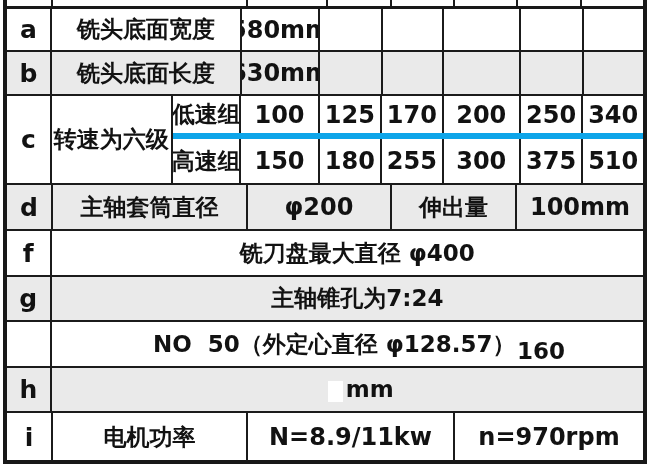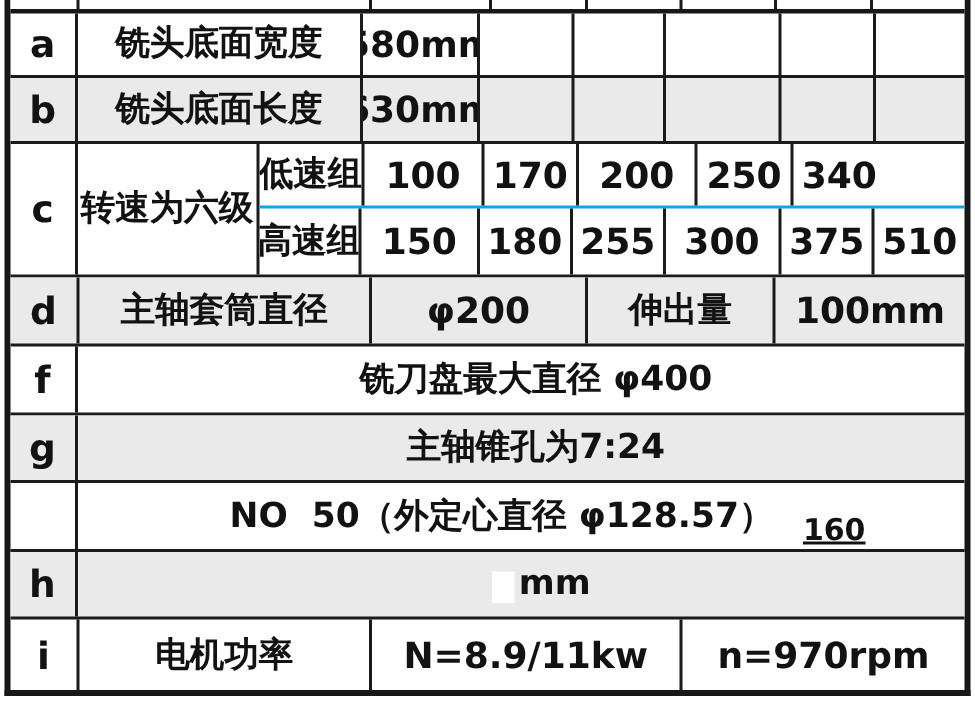--- a/index.html
+++ b/index.html
@@ -54,27 +54,27 @@
   .r-d{height:46px;}
   .r-f{height:46px;}
   .r-g{height:45px;}
   .r-no{height:46px;}
   .r-h{height:45px;}
   .r-i{height:48px;}
 
   
   .c-stack{display:flex;flex-direction:column;width:470px;}
   .subrow{display:flex;box-sizing:border-box;height:45px;}
-  .subrow.first{height:44px;border-bottom:2px solid #0ea5e9;}
+  .subrow.first{height:44px;border-bottom:6px solid #0ea5e9;}
   .subrow .cell{height:100%;}
 
   
   .no-cell{position:relative;}
   .no-main{white-space:pre;padding-right:46px;}
-  .no-extra{position:absolute;right:66px;bottom:3px;font-size:20px;text-decoration:underline;}
+  .no-extra{position:absolute;right:78px;bottom:3px;font-size:23px;}
 
   
   .patch{display:inline-block;width:15px;height:21px;background:#ffffff;margin:0 3px 0 7px;transform:translateY(2px);}
   .h-flex{display:flex;align-items:center;justify-content:center;}
 </style>
 </head>
 <body>
 
 <div class="sheet">
   <div class="tbl">
@@ -112,20 +112,21 @@
       <div class="cell c-n6 last"></div>
     </div>
 
     <div class="row r-c">
       <div class="cell c-key">c</div>
       <div class="cell c-clabel">转速为六级</div>
       <div class="c-stack">
         <div class="subrow first">
           <div class="cell c-group">低速组</div>
           <div class="cell c-val num">100</div>
+          <div class="cell c-n2 num">125</div>
           <div class="cell c-n3 num">170</div>
           <div class="cell c-n4 num">200</div>
           <div class="cell c-n5 num">250</div>
           <div class="cell c-n6 num last">340</div>
         </div>
         <div class="subrow">
           <div class="cell c-group">高速组</div>
           <div class="cell c-val num">150</div>
           <div class="cell c-n2 num">180</div>
           <div class="cell c-n3 num">255</div>

